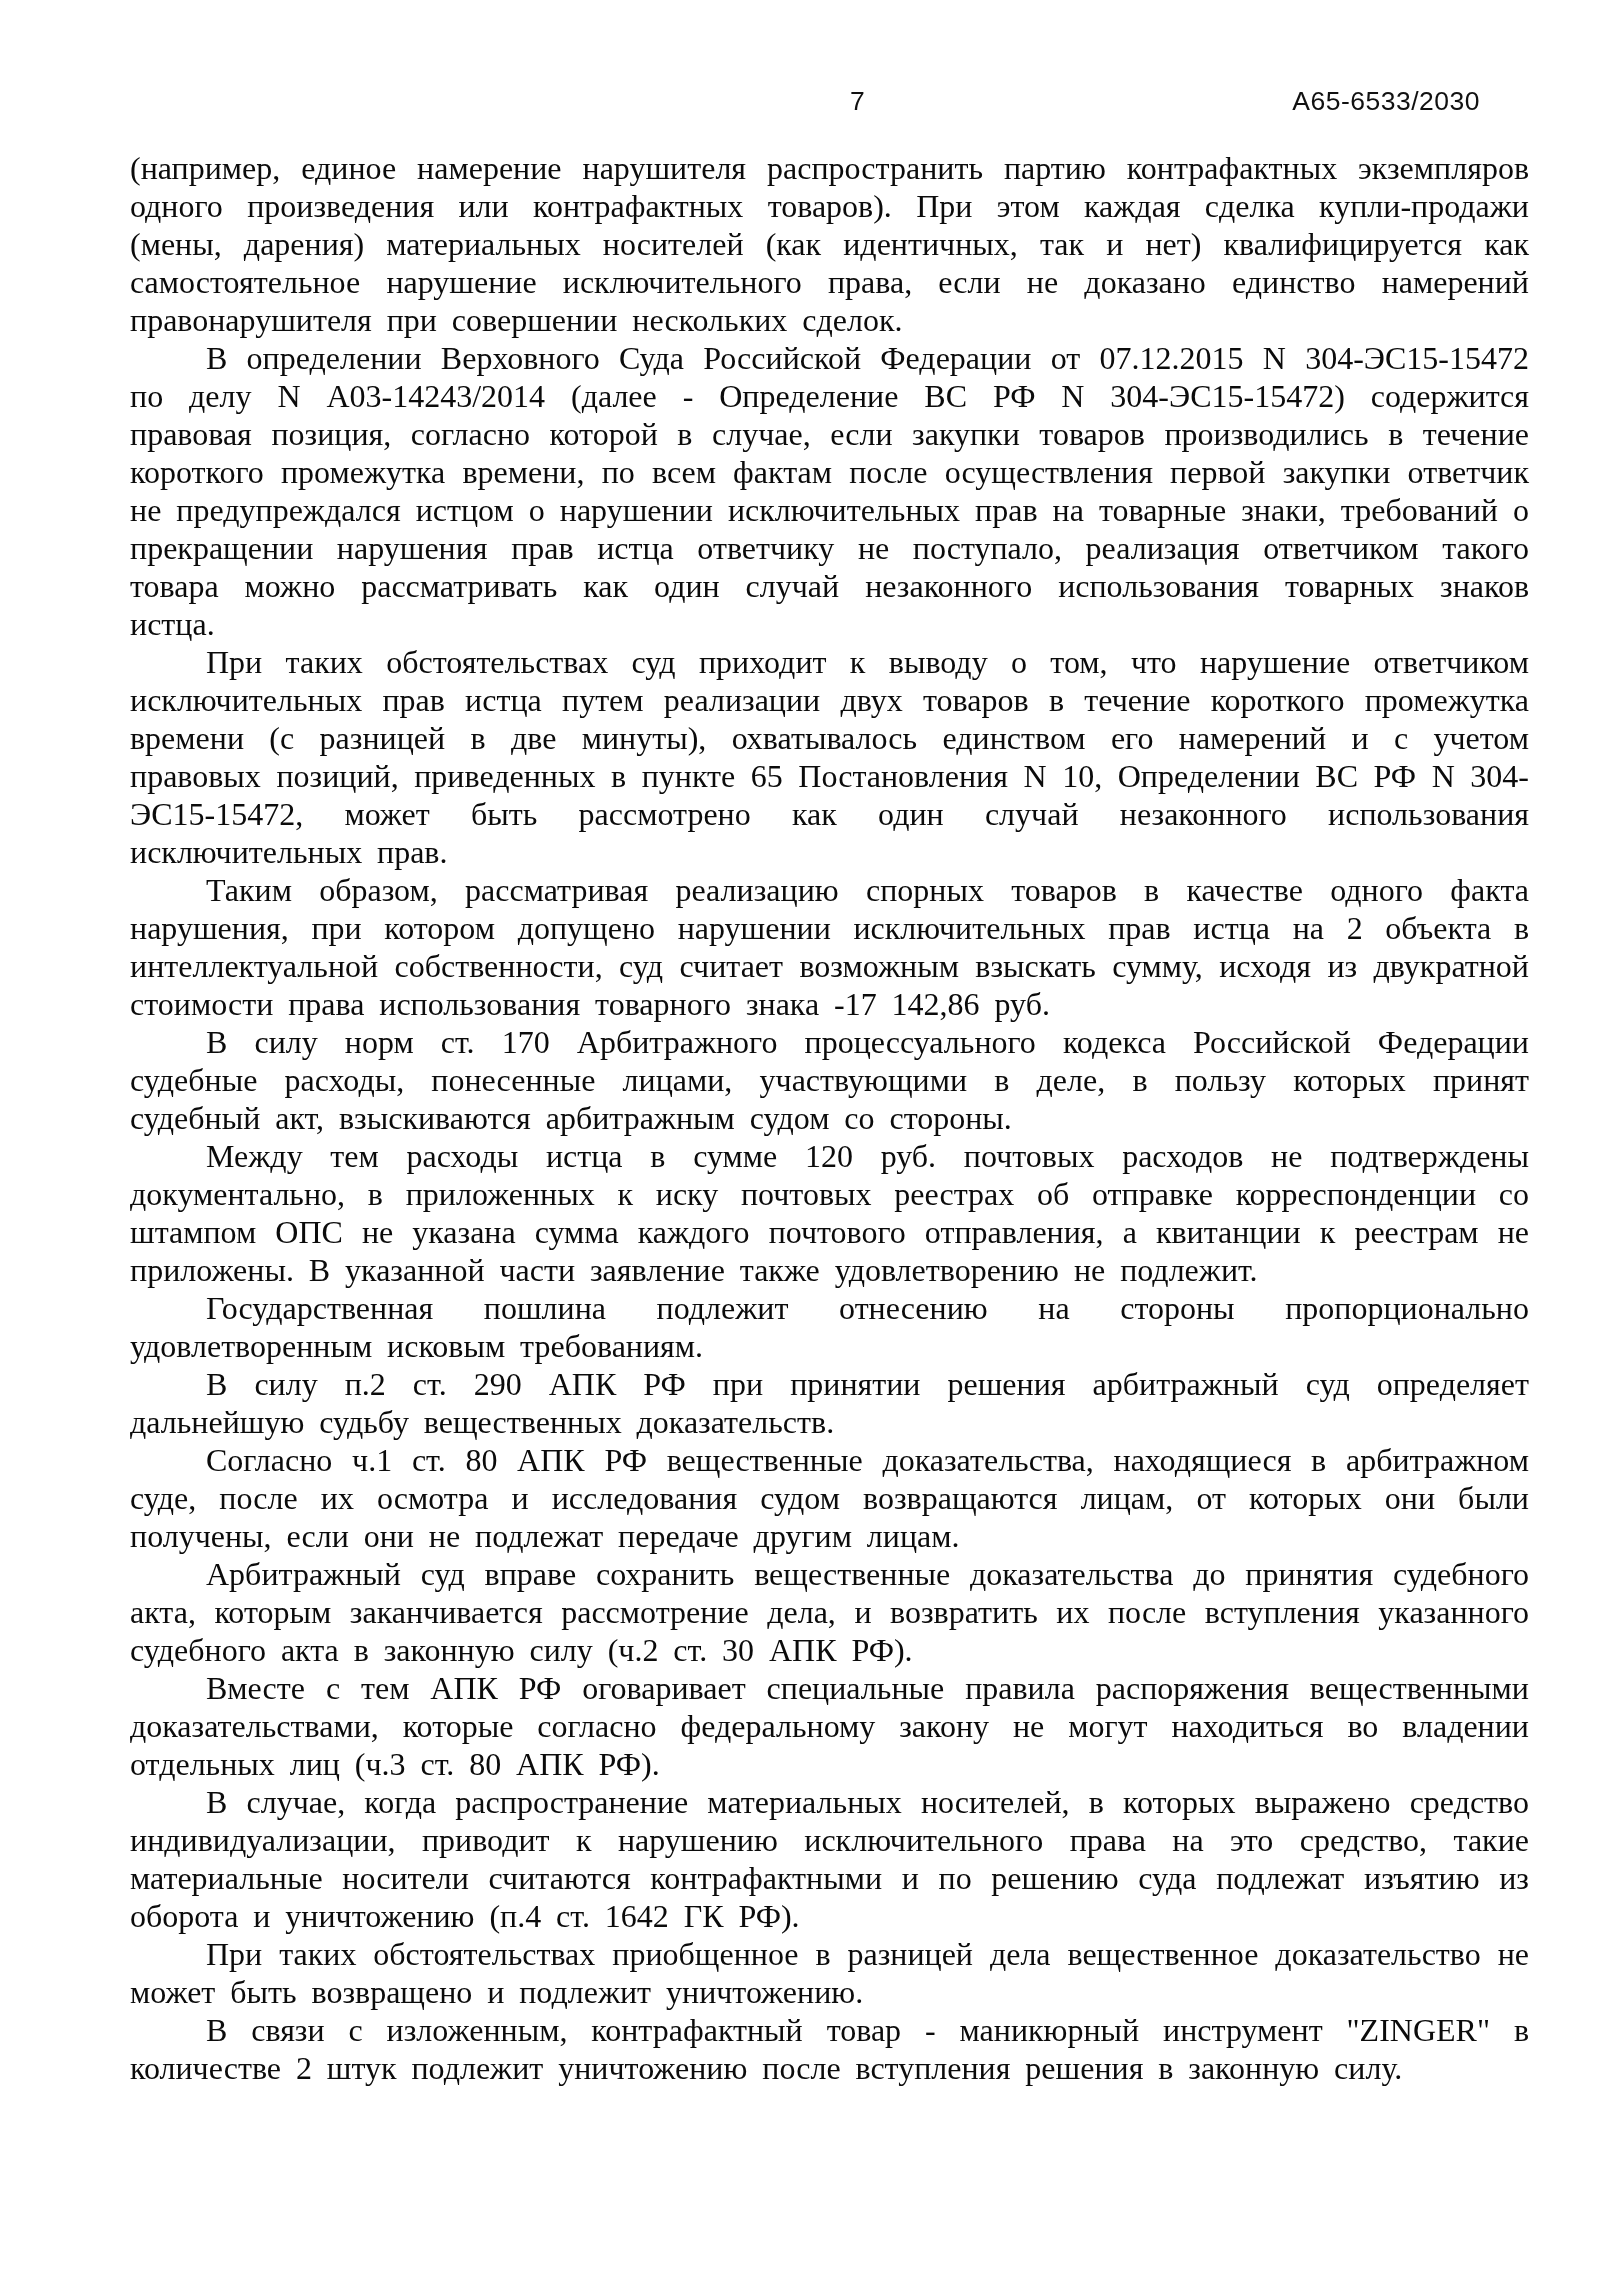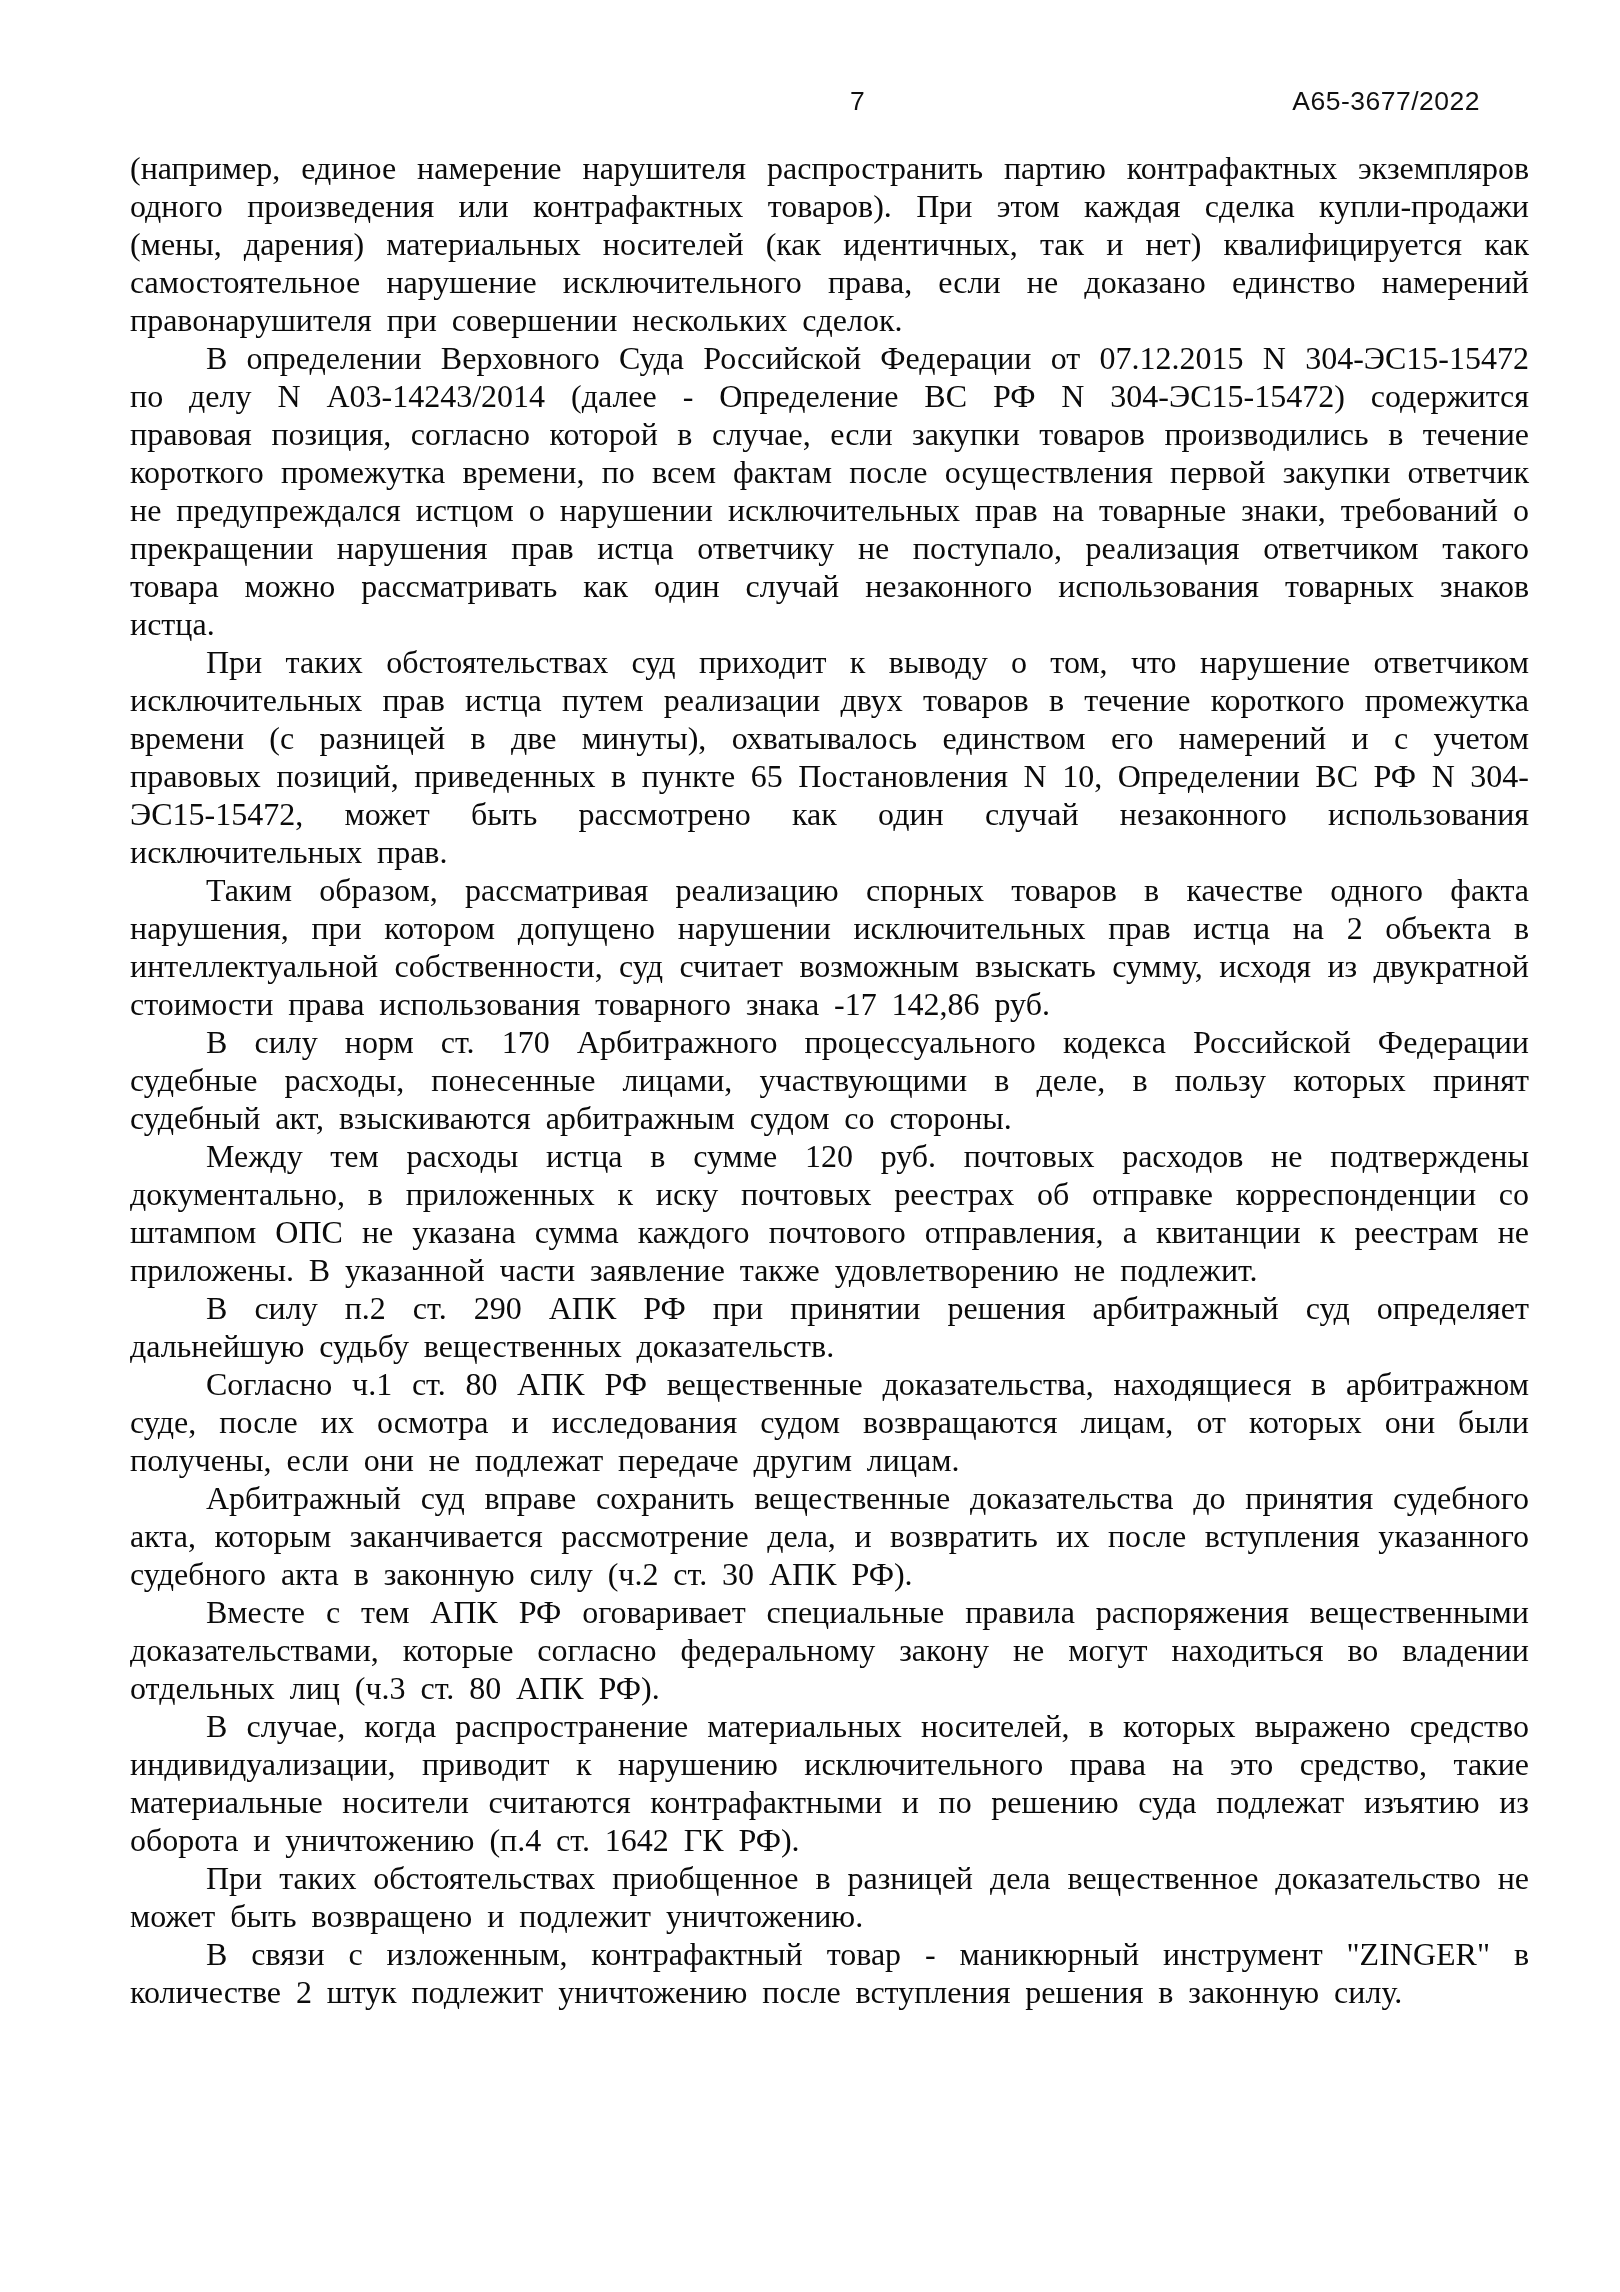--- a/index.html
+++ b/index.html
@@ -58,30 +58,31 @@
     text-indent: 0;
   }
 </style>
 </head>
 <body>
 
 <div class="page">
 
   <div class="page-header">
     <span class="page-number">7</span>
-    <span class="case-number">А65-3677/2022</span>
+    <span class="case-number">А65-6533/2030</span>
   </div>
 
   <div class="doc-body">
     <p class="continuation">(например, единое намерение нарушителя распространить партию контрафактных экземпляров одного произведения или контрафактных товаров). При этом каждая сделка купли-продажи (мены, дарения) материальных носителей (как идентичных, так и нет) квалифицируется как самостоятельное нарушение исключительного права, если не доказано единство намерений правонарушителя при совершении нескольких сделок.</p>
     <p>В определении Верховного Суда Российской Федерации от 07.12.2015 N 304-ЭС15-15472 по делу N А03-14243/2014 (далее - Определение ВС РФ N 304-ЭС15-15472) содержится правовая позиция, согласно которой в случае, если закупки товаров производились в течение короткого промежутка времени, по всем фактам после осуществления первой закупки ответчик не предупреждался истцом о нарушении исключительных прав на товарные знаки, требований о прекращении нарушения прав истца ответчику не поступало, реализация ответчиком такого товара можно рассматривать как один случай незаконного использования товарных знаков истца.</p>
     <p>При таких обстоятельствах суд приходит к выводу о том, что нарушение ответчиком исключительных прав истца путем реализации двух товаров в течение короткого промежутка времени (с разницей в две минуты), охватывалось единством его намерений и с учетом правовых позиций, приведенных в пункте 65 Постановления N 10, Определении ВС РФ N 304-ЭС15-15472, может быть рассмотрено как один случай незаконного использования исключительных прав.</p>
     <p>Таким образом, рассматривая реализацию спорных товаров в качестве одного факта нарушения, при котором допущено нарушении исключительных прав истца на 2 объекта в интеллектуальной собственности, суд считает возможным взыскать сумму, исходя из двукратной стоимости права использования товарного знака -17 142,86 руб.</p>
     <p>В силу норм ст. 170 Арбитражного процессуального кодекса Российской Федерации судебные расходы, понесенные лицами, участвующими в деле, в пользу которых принят судебный акт, взыскиваются арбитражным судом со стороны.</p>
     <p>Между тем расходы истца в сумме 120 руб. почтовых расходов не подтверждены документально, в приложенных к иску почтовых реестрах об отправке корреспонденции со штампом ОПС не указана сумма каждого почтового отправления, а квитанции к реестрам не приложены. В указанной части заявление также удовлетворению не подлежит.</p>
+    <p>Государственная пошлина подлежит отнесению на стороны пропорционально удовлетворенным исковым требованиям.</p>
     <p>В силу п.2 ст. 290 АПК РФ при принятии решения арбитражный суд определяет дальнейшую судьбу вещественных доказательств.</p>
     <p>Согласно ч.1 ст. 80 АПК РФ вещественные доказательства, находящиеся в арбитражном суде, после их осмотра и исследования судом возвращаются лицам, от которых они были получены, если они не подлежат передаче другим лицам.</p>
     <p>Арбитражный суд вправе сохранить вещественные доказательства до принятия судебного акта, которым заканчивается рассмотрение дела, и возвратить их после вступления указанного судебного акта в законную силу (ч.2 ст. 30 АПК РФ).</p>
     <p>Вместе с тем АПК РФ оговаривает специальные правила распоряжения вещественными доказательствами, которые согласно федеральному закону не могут находиться во владении отдельных лиц (ч.3 ст. 80 АПК РФ).</p>
     <p>В случае, когда распространение материальных носителей, в которых выражено средство индивидуализации, приводит к нарушению исключительного права на это средство, такие материальные носители считаются контрафактными и по решению суда подлежат изъятию из оборота и уничтожению (п.4 ст. 1642 ГК РФ).</p>
     <p>При таких обстоятельствах приобщенное в разницей дела вещественное доказательство не может быть возвращено и подлежит уничтожению.</p>
     <p>В связи с изложенным, контрафактный товар - маникюрный инструмент "ZINGER" в количестве 2 штук подлежит уничтожению после вступления решения в законную силу.</p>
   </div>
 
 </div>

